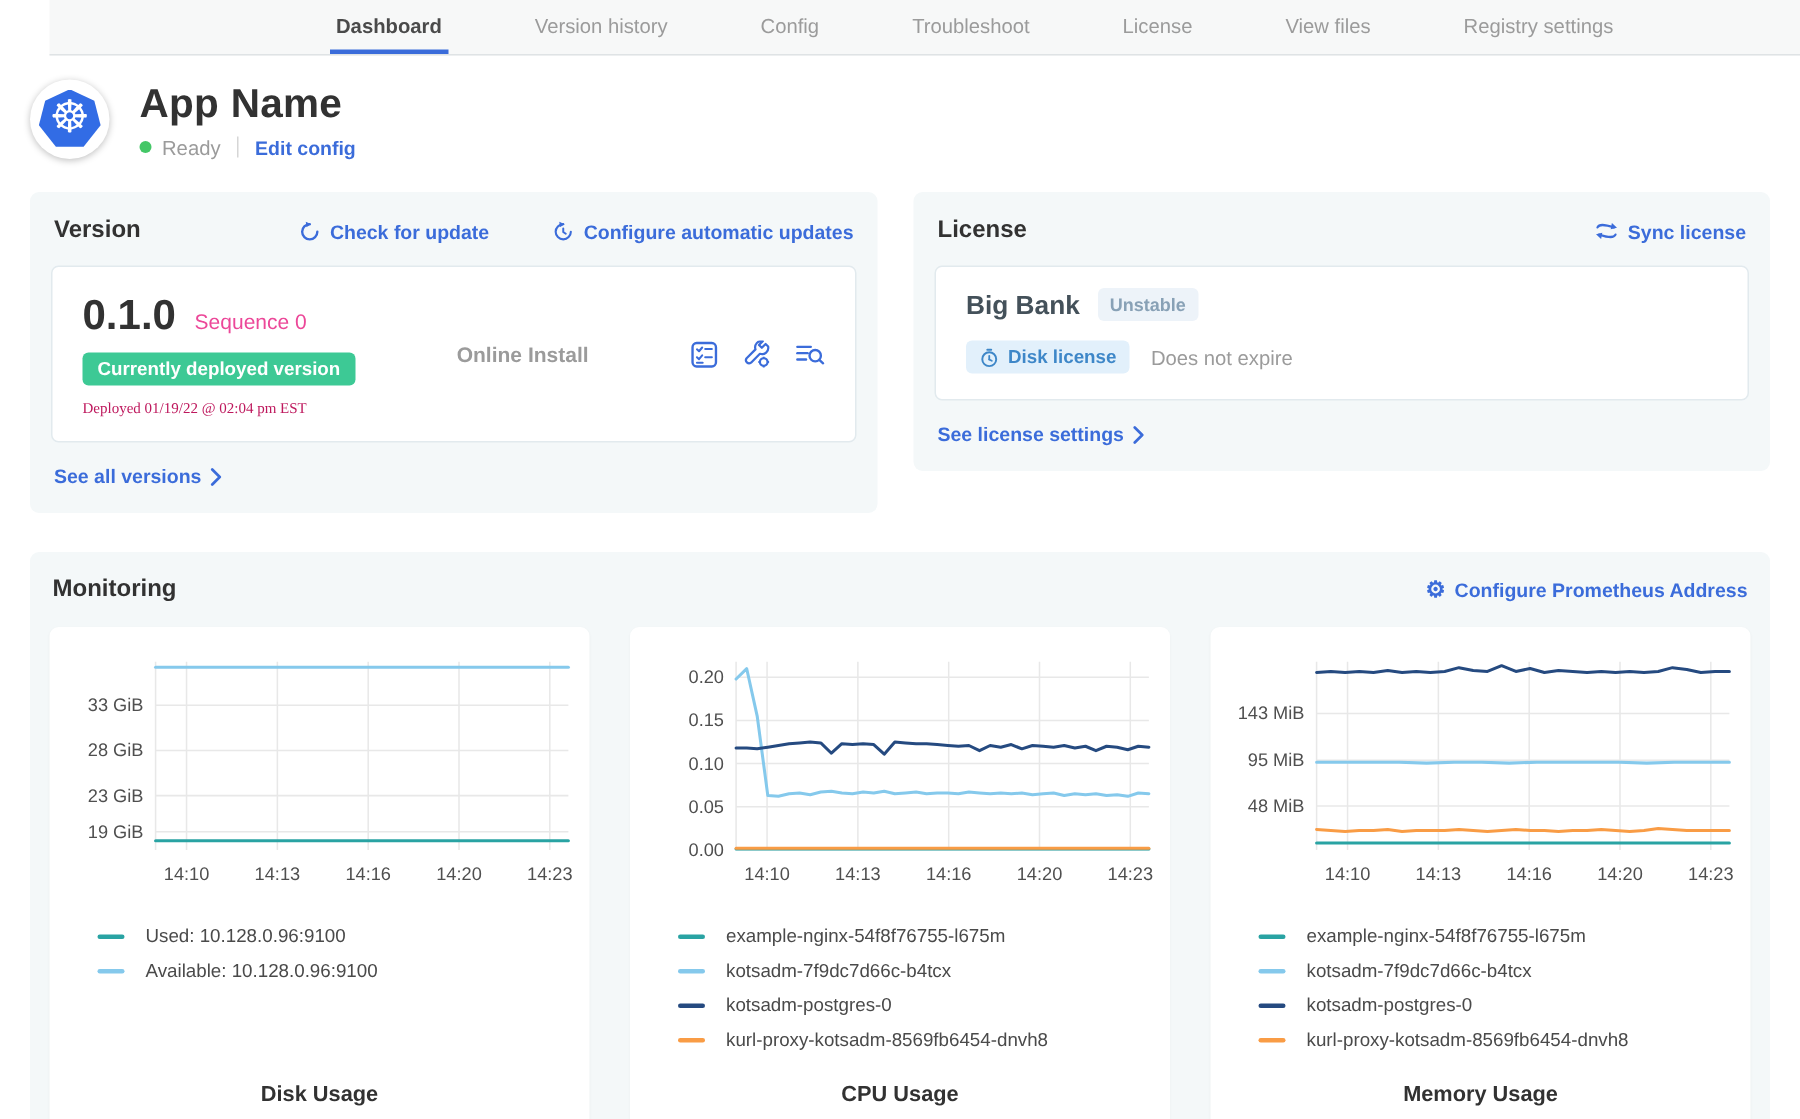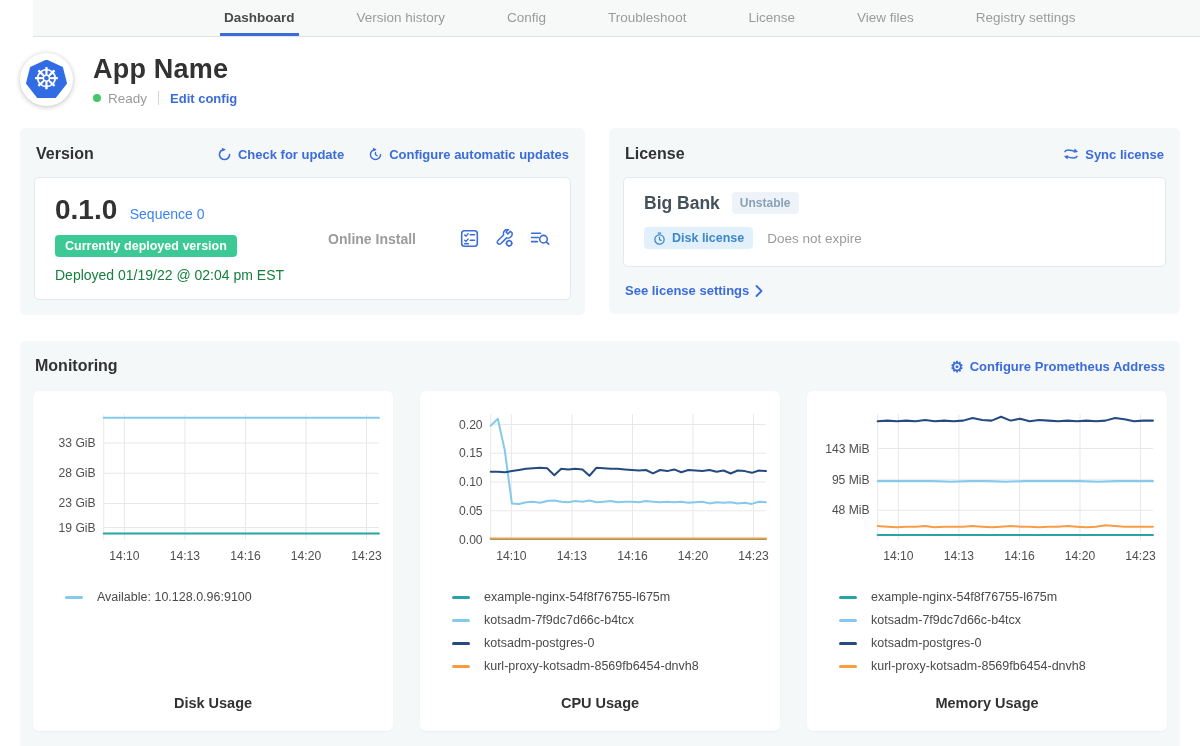--- a/index.html
+++ b/index.html
@@ -19,29 +19,29 @@
   .status-row { display:flex; align-items:center; margin-top:6px; font-size:13.5px; color:#9b9b9b; }
   .dot { width:8px; height:8px; border-radius:50%; background:#44c767; margin-right:7px; }
   .vsep { width:1px; height:14px; background:#d6d6d6; margin:0 11px; }
   a.blue-link { color:#3b6cda; font-weight:bold; text-decoration:none; font-size:13px; cursor:pointer; display:inline-flex; align-items:center; gap:6px; }
 
   
   .cards-row { display:flex; align-items:flex-start; margin:8px 20px 0; gap:24px; }
   .panel { background:#f4f8f9; border-radius:6px; padding:17px 14px 15px; }
   .panel-head { display:flex; align-items:center; justify-content:space-between; padding:0 2px 14px; }
   .panel-title { font-size:16px; font-weight:bold; color:#323232; }
-  .head-links { display:flex; gap:24px; }
+  .head-links { display:flex; gap:42px; }
   .white-card { background:#fff; border:1px solid #e2eaee; border-radius:5px; }
 
   .version-panel { width:565px; }
   .version-inner { display:flex; align-items:center; justify-content:space-between; padding:16px 20px; }
   .ver-number { font-size:28px; font-weight:bold; color:#323232; }
-  .ver-seq { font-size:14px; color:#3b82f6; margin-left:8px; }
+  .ver-seq { font-size:14px; color:#ec4899; margin-left:8px; }
   .badge-green { display:inline-block; background:#3dc995; color:#fff; font-size:12.5px; font-weight:bold; padding:4px 10px; border-radius:4px; margin:9px 0 10px; }
-  .deployed { font-size:14px; color:#15803d; }
+  .deployed { font-size:10px; color:#be185d;font-family:Liberation Serif, serif; }
   .online-install { font-size:14px; font-weight:bold; color:#9b9b9b; }
   .ver-icons { display:flex; gap:16px; color:#3b6cda; }
   .ver-icons .icon-btn { cursor:pointer; display:flex; }
   .panel-foot { padding:14px 2px 0; }
 
   .license-panel { flex:1; }
   .license-inner { padding:14px 20px 17px; }
   .lic-name-row { display:flex; align-items:center; gap:12px; }
   .lic-name { font-size:17.5px; font-weight:bold; color:#44515a; }
   .badge-channel { background:#edf3f9; color:#88a1b6; font-size:12px; font-weight:bold; padding:4px 8px; border-radius:4px; }
@@ -154,20 +154,28 @@
               <g stroke="#3b6cda" stroke-width="1.5" stroke-linecap="round">
                 <line x1="1.5" y1="4" x2="10" y2="4"></line>
                 <line x1="1.5" y1="8" x2="8" y2="8"></line>
                 <line x1="1.5" y1="12" x2="7" y2="12"></line>
               </g>
               <circle cx="12.8" cy="9.6" r="3.6" fill="none" stroke="#3b6cda" stroke-width="1.5"></circle>
               <line x1="15.4" y1="12.2" x2="17.8" y2="14.4" stroke="#3b6cda" stroke-width="1.5" stroke-linecap="round"></line>
             </svg>
         </span>
       </div>
+    </div>
+    <div class="panel-foot">
+      <a class="blue-link">
+        <span>See all versions</span>
+        <svg class="mini" width="8" height="12" viewBox="0 0 8 12">
+            <path d="M1.5 1 L6.5 6 L1.5 11" fill="none" stroke="#3b6cda" stroke-width="1.8" stroke-linecap="round" stroke-linejoin="round"></path>
+          </svg>
+      </a>
     </div>
   </div>
 
   <div class="panel license-panel">
     <div class="panel-head">
       <div class="panel-title">License</div>
       <a class="blue-link">
         <svg class="mini" width="16" height="14" viewBox="0 0 16 14">
             <path d="M2 4.6 C3 2.4 6 2.4 13 4.6" fill="none" stroke="#3b6cda" stroke-width="1.5" stroke-linecap="round"></path>
             <path d="M11.6 1.6 L15 4.8 L10.8 5.8 Z" fill="#3b6cda"></path>
@@ -233,20 +241,24 @@
           <line x1="62" y1="70.4230769230769" x2="334" y2="70.4230769230769" stroke="#e8e8e8" stroke-width="1"></line>
           <text x="54" y="74.4230769230769" text-anchor="end">28 GiB</text>
           <line x1="62" y1="100.23076923076923" x2="334" y2="100.23076923076923" stroke="#e8e8e8" stroke-width="1"></line>
           <text x="54" y="104.23076923076923" text-anchor="end">23 GiB</text>
           <line x1="62" y1="124.07692307692308" x2="334" y2="124.07692307692308" stroke="#e8e8e8" stroke-width="1"></line>
           <text x="54" y="128.0769230769231" text-anchor="end">19 GiB</text>
           <polyline points="62.0,130.0 100.9,130.0 139.7,130.0 178.6,130.0 217.4,130.0 256.3,130.0 295.1,130.0 334.0,130.0" fill="none" stroke="#29a3a3" stroke-width="2" stroke-linejoin="round" stroke-linecap="round"></polyline>
           <polyline points="62.0,15.6 100.9,15.6 139.7,15.6 178.6,15.6 217.4,15.6 256.3,15.6 295.1,15.6 334.0,15.6" fill="none" stroke="#85c9ec" stroke-width="2" stroke-linejoin="round" stroke-linecap="round"></polyline>
         </svg>
         <div class="legend">
+          <div class="legend-item">
+            <span class="dash" style="background: rgb(41, 163, 163);"></span>
+            <span>Used: 10.128.0.96:9100</span>
+          </div>
           <div class="legend-item">
             <span class="dash" style="background: rgb(133, 201, 236);"></span>
             <span>Available: 10.128.0.96:9100</span>
           </div>
         </div>
         <div class="chart-title">Disk Usage</div>
       </div>
       <div class="chart-card">
         <svg viewBox="0 0 340 168" class="chart-svg" preserveAspectRatio="xMidYMid meet">
           <line x1="62" y1="12" x2="62" y2="136" stroke="#e8e8e8" stroke-width="1"></line>

